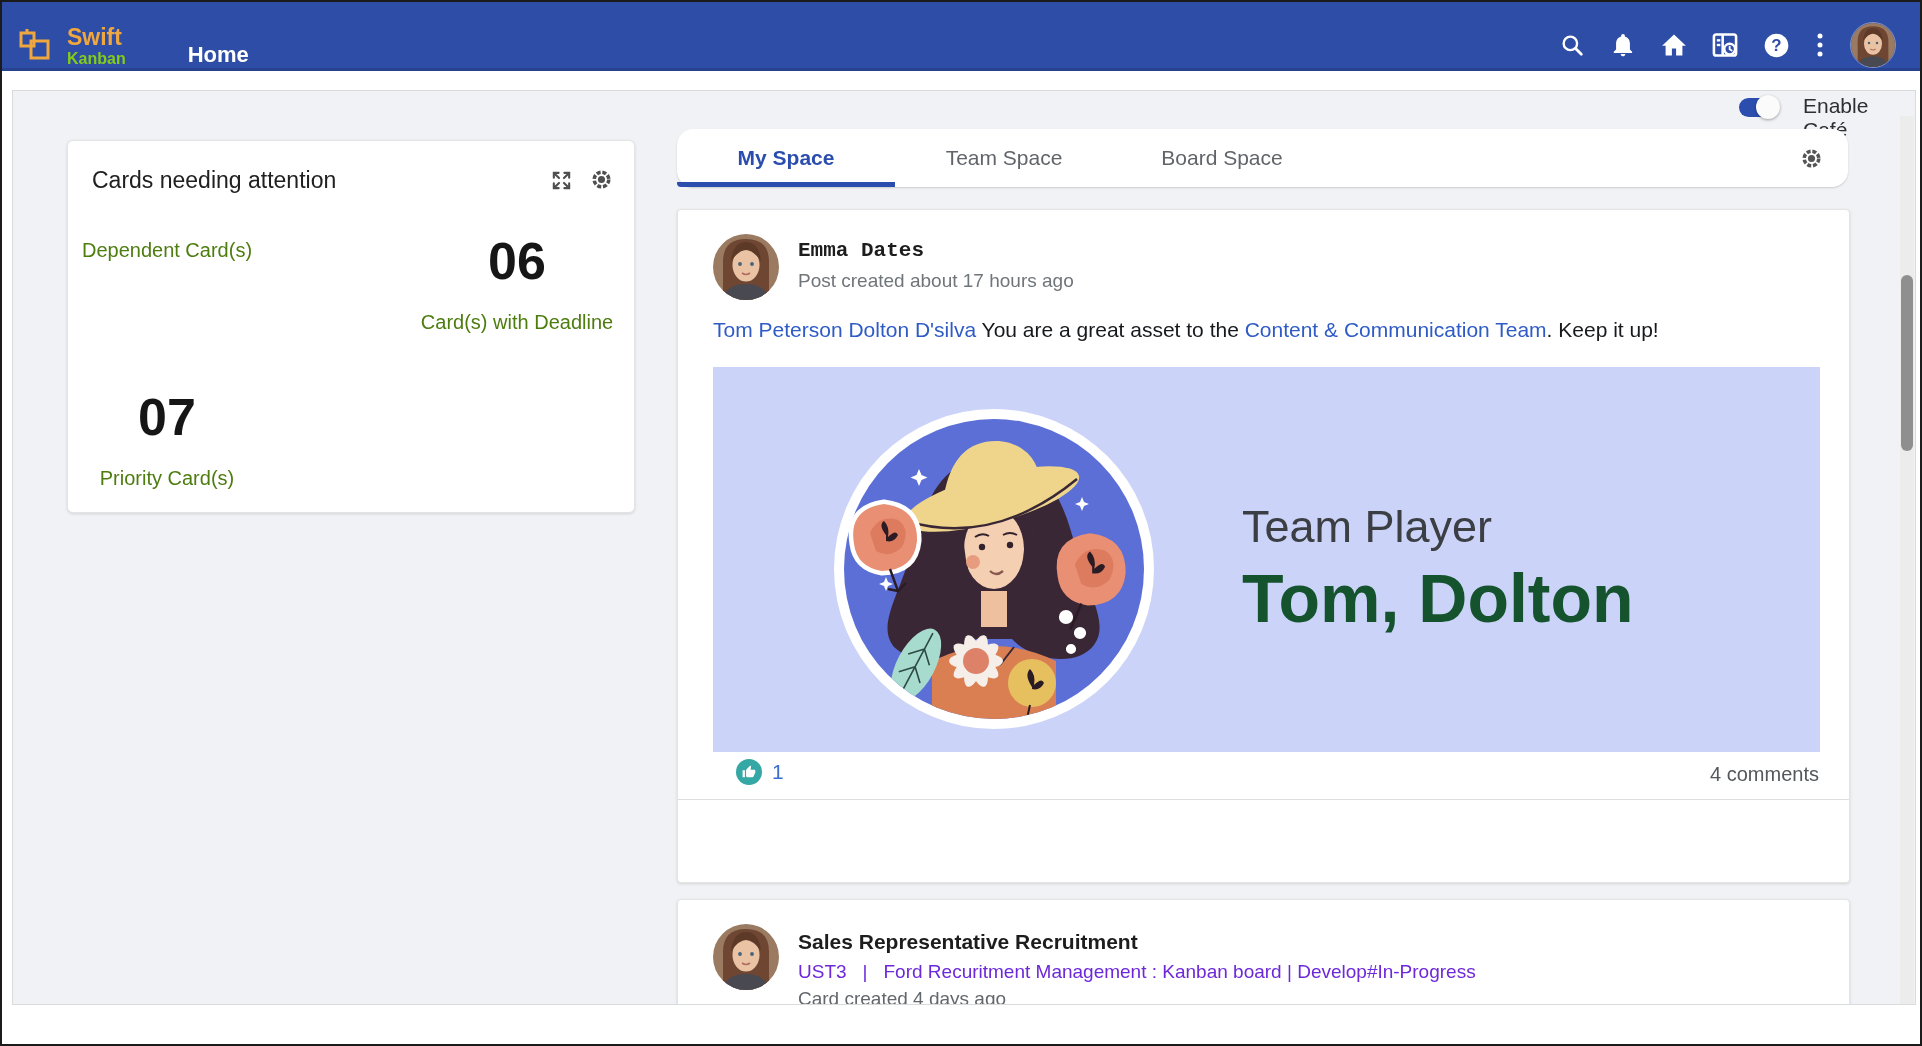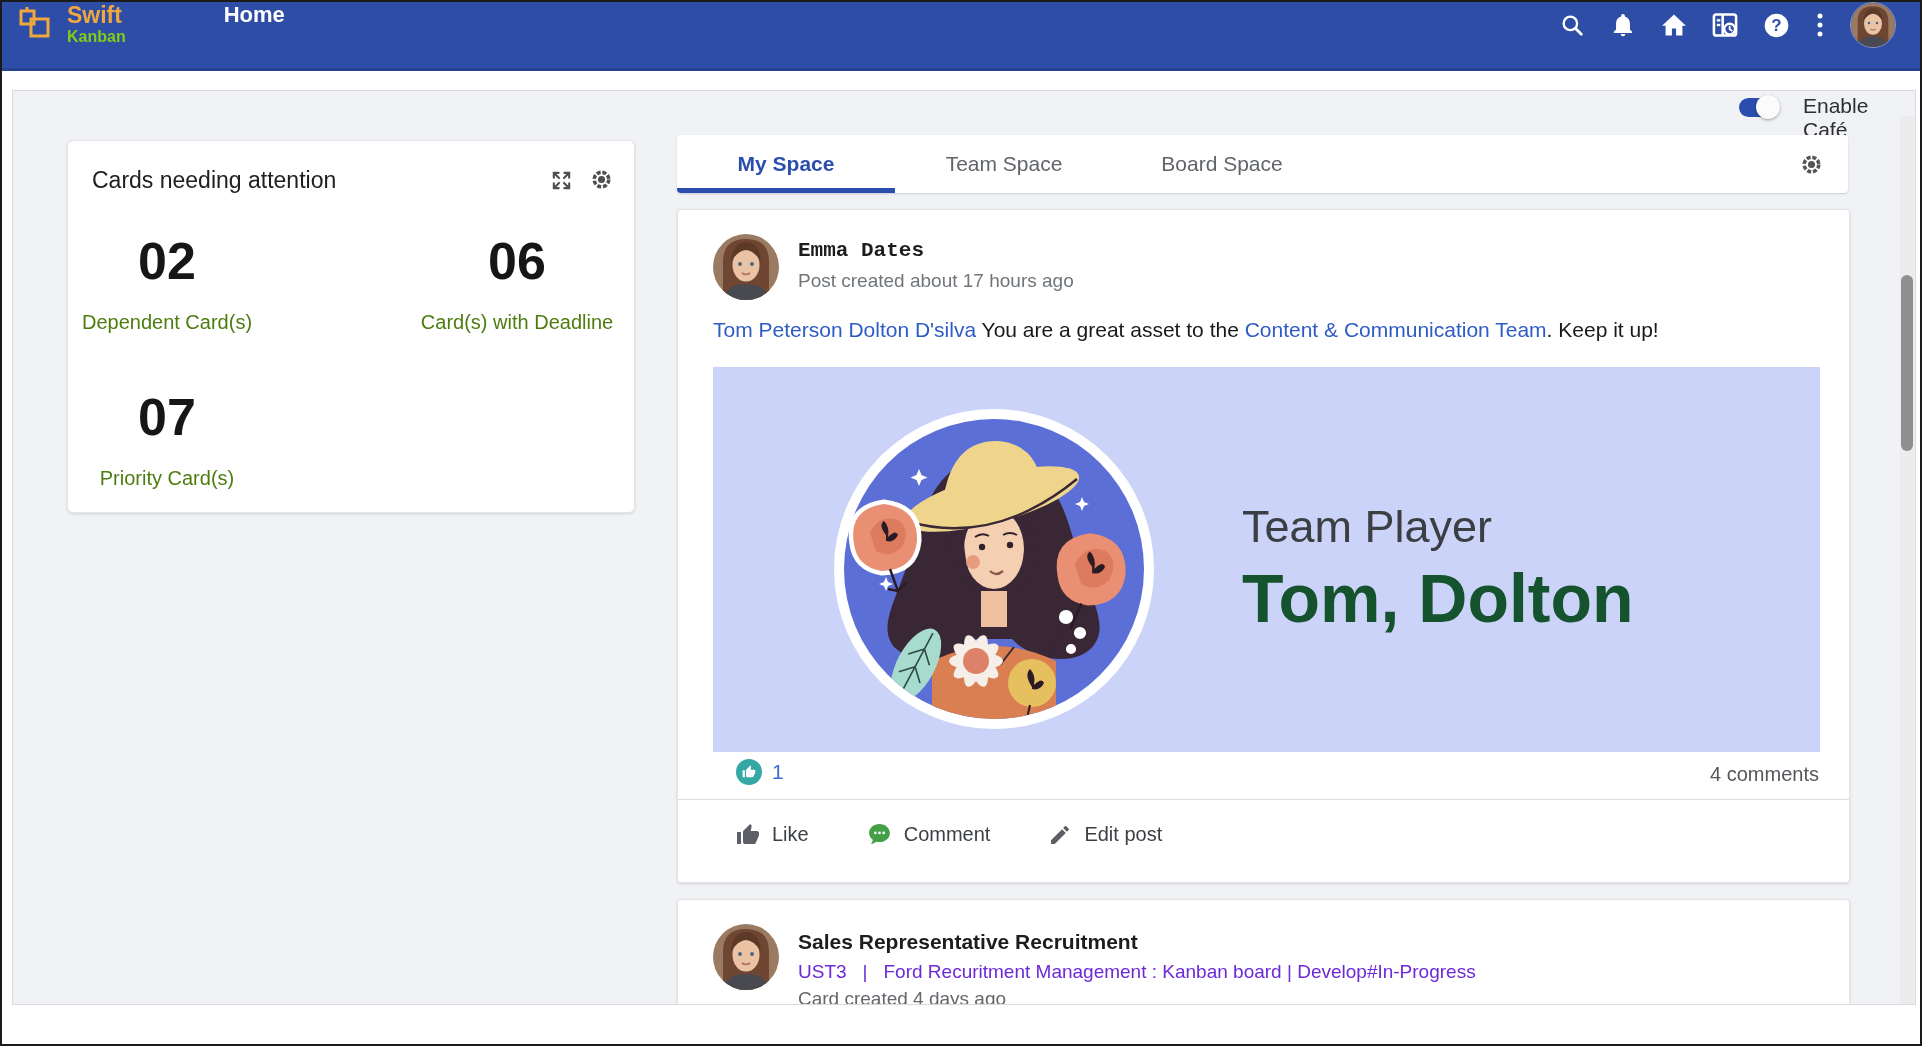--- a/index.html
+++ b/index.html
@@ -3,21 +3,21 @@
 <meta charset="utf-8">
 <style>
   html,body{margin:0;padding:0;background:#d8d8d8;}
   .screen{
     position:relative;width:1922px;height:1046px;background:#ffffff;
     border:2px solid #1b1b1b;box-sizing:border-box;overflow:hidden;
     font-family:"Liberation Sans",sans-serif;
   }
   
   .topbar{position:absolute;left:0;top:0;width:100%;height:66px;background:#2e4da6;
-    border-bottom:3px solid #27428f;box-sizing:content-box;display:flex;align-items:flex-start;gap:36px;}
+    border-bottom:3px solid #27428f;box-sizing:content-box;display:flex;align-items:flex-end;}
   .logo{display:flex;align-items:center;margin-left:16px;}
   .logo-text{margin-left:9px;line-height:1;}
   .logo-swift{font-size:23px;font-weight:700;color:#f0a73d;display:block;}
   .logo-kanban{font-size:16px;font-weight:700;color:#84cc16;display:block;margin-top:2px;}
   .page-title{color:#ffffff;font-size:22px;font-weight:700;margin-left:62px;}
   .nav-icons{margin-left:auto;display:flex;align-items:center;gap:23px;margin-right:24px;}
   .nav-icon{width:28px;height:28px;display:flex;align-items:center;justify-content:center;cursor:pointer;}
   .nav-avatar{width:44px;height:44px;border-radius:50%;overflow:hidden;border:1px solid rgba(255,255,255,.4);}
   
   .workspace{position:absolute;left:10px;top:88px;width:1904px;height:915px;background:#f1f2f5;
@@ -31,21 +31,21 @@
   .scroll-thumb{position:absolute;left:1px;top:159px;width:12px;height:176px;border-radius:6px;background:#8f8f8f;cursor:grab;}
   
   .card{background:#ffffff;border-radius:6px;border:1px solid #e4e4e4;box-shadow:0 1px 3px rgba(0,0,0,.13);position:absolute;}
   .attention{left:54px;top:49px;width:566px;height:371px;}
   .attention-title{position:absolute;left:24px;top:26px;font-size:23px;font-weight:500;color:#202020;}
   .icon-btn{position:absolute;width:26px;height:26px;display:flex;align-items:center;justify-content:center;cursor:pointer;}
   .stat{position:absolute;text-align:center;}
   .stat-value{font-size:52px;font-weight:600;color:#161616;line-height:72px;}
   .stat-label{font-size:20px;color:#4d7c0f;margin-top:14px;}
   
-  .tabbar{left:664px;top:44px;width:1171px;height:58px;border-radius:4px;display:flex;align-items:center;border:none;box-shadow:0 1px 2px rgba(0,0,0,.16);}
+  .tabbar{left:664px;top:38px;width:1171px;height:58px;border-radius:16px;display:flex;align-items:center;border:none;box-shadow:0 1px 2px rgba(0,0,0,.16);}
   .tab{width:218px;height:58px;line-height:58px;text-align:center;font-size:21px;color:#61656a;position:relative;cursor:pointer;}
   .tab.active{color:#2b4eae;font-weight:700;}
   .tab-underline{position:absolute;left:0;bottom:0;width:100%;height:5px;background:#2b4eae;border-radius:0 0 0 4px;}
   .tab-gear{margin-left:auto;margin-right:24px;}
   
   .post{left:664px;top:118px;width:1171px;height:672px;border-radius:4px;}
   .avatar{position:absolute;left:35px;top:24px;width:66px;height:66px;border-radius:50%;overflow:hidden;cursor:pointer;}
   .author{position:absolute;left:120px;top:29px;font-size:21px;font-weight:700;color:#1d1d1d;font-family:Liberation Mono, monospace;}
   .post-meta{position:absolute;left:120px;top:60px;font-size:19px;color:#70757a;}
   .message{position:absolute;left:35px;top:108px;font-size:21px;font-weight:500;color:#17191c;width:1100px;}
@@ -169,21 +169,20 @@
         </svg>
       </span>
       <span class="icon-btn" style="right:20px;top:25px;">
         <svg width="25" height="25" viewBox="0 0 24 24">
           <circle cx="12" cy="12" r="3.4" fill="#4f4f4f"></circle>
           <circle cx="12" cy="12" r="7" fill="none" stroke="#4f4f4f" stroke-width="3.4" stroke-dasharray="3.9 1.7"></circle>
         </svg>
       </span>
 
       <div class="stat" style="left:6px;top:84px;width:186px;">
-        <div class="stat-value">02</div>
         <div class="stat-label">Dependent Card(s)</div>
       </div>
       <div class="stat" style="left:338px;top:84px;width:222px;">
         <div class="stat-value">06</div>
         <div class="stat-label">Card(s) with Deadline</div>
       </div>
       <div class="stat" style="left:6px;top:240px;width:186px;">
         <div class="stat-value">07</div>
         <div class="stat-label">Priority Card(s)</div>
       </div>
@@ -306,43 +305,20 @@
           <circle cx="13" cy="13" r="13" fill="#35a7a4"></circle>
           <g transform="translate(6 6) scale(0.58)">
             <path fill="#fff" d="M1 21h4V9H1v12zM23 10c0-1.1-.9-2-2-2h-6.31l.95-4.57.03-.32c0-.41-.17-.79-.44-1.06L14.17 1 7.59 7.59C7.22 7.95 7 8.45 7 9v10c0 1.1.9 2 2 2h9c.83 0 1.54-.5 1.84-1.22l3.02-7.05c.09-.23.14-.47.14-.73v-2z"></path>
           </g>
         </svg>
         <span class="like-count">1</span>
       </div>
       <div class="comments-link">4 comments</div>
       <div class="post-divider"></div>
 
-      <div class="actions">
-        <div class="action">
-          <svg width="24" height="24" viewBox="0 0 24 24">
-            <path fill="#5c6066" d="M1 21h4V9H1v12zM23 10c0-1.1-.9-2-2-2h-6.31l.95-4.57.03-.32c0-.41-.17-.79-.44-1.06L14.17 1 7.59 7.59C7.22 7.95 7 8.45 7 9v10c0 1.1.9 2 2 2h9c.83 0 1.54-.5 1.84-1.22l3.02-7.05c.09-.23.14-.47.14-.73v-2z"></path>
-          </svg>
-          <span>Like</span>
-        </div>
-        <div class="action">
-          <svg width="25" height="25" viewBox="0 0 24 24">
-            <path fill="#43a047" d="M12 2C6.48 2 2 5.8 2 10.5c0 2.6 1.4 4.9 3.6 6.5-.2 1.6-1 3.1-2.1 4.1 2.3-.3 4.1-1.2 5.4-2.2 1 .2 2 .4 3.1.4 5.52 0 10-3.8 10-8.5S17.52 2 12 2z"></path>
-            <circle cx="8" cy="10.5" r="1.3" fill="#fff"></circle>
-              <circle cx="12" cy="10.5" r="1.3" fill="#fff"></circle>
-              <circle cx="16" cy="10.5" r="1.3" fill="#fff"></circle>
-          </svg>
-          <span>Comment</span>
-        </div>
-        <div class="action">
-          <svg width="24" height="24" viewBox="0 0 24 24">
-            <path fill="#5c6066" d="M3 17.25V21h3.75L17.81 9.94l-3.75-3.75L3 17.25zM20.71 7.04c.39-.39.39-1.02 0-1.41l-2.34-2.34c-.39-.39-1.02-.39-1.41 0l-1.83 1.83 3.75 3.75 1.83-1.83z"></path>
-          </svg>
-          <span>Edit post</span>
-        </div>
-      </div>
     </div>
 
     <div class="card post2">
       <span class="avatar">
         <svg width="66" height="66" viewBox="0 0 66 66">
           <rect width="66" height="66" fill="#9a7a60"></rect>
           <path d="M10 66 V28 Q10 5 33 5 Q56 5 56 28 V66 Z" fill="#6e4632"></path>
           <ellipse cx="33" cy="31" rx="13.5" ry="16.5" fill="#eac3a4"></ellipse>
           <path d="M18 27 Q20 8 33 8 Q46 8 48 27 Q40 16 33 16 Q26 16 18 27Z" fill="#5d3a28"></path>
           <circle cx="27" cy="30" r="1.9" fill="#47637a"></circle>

